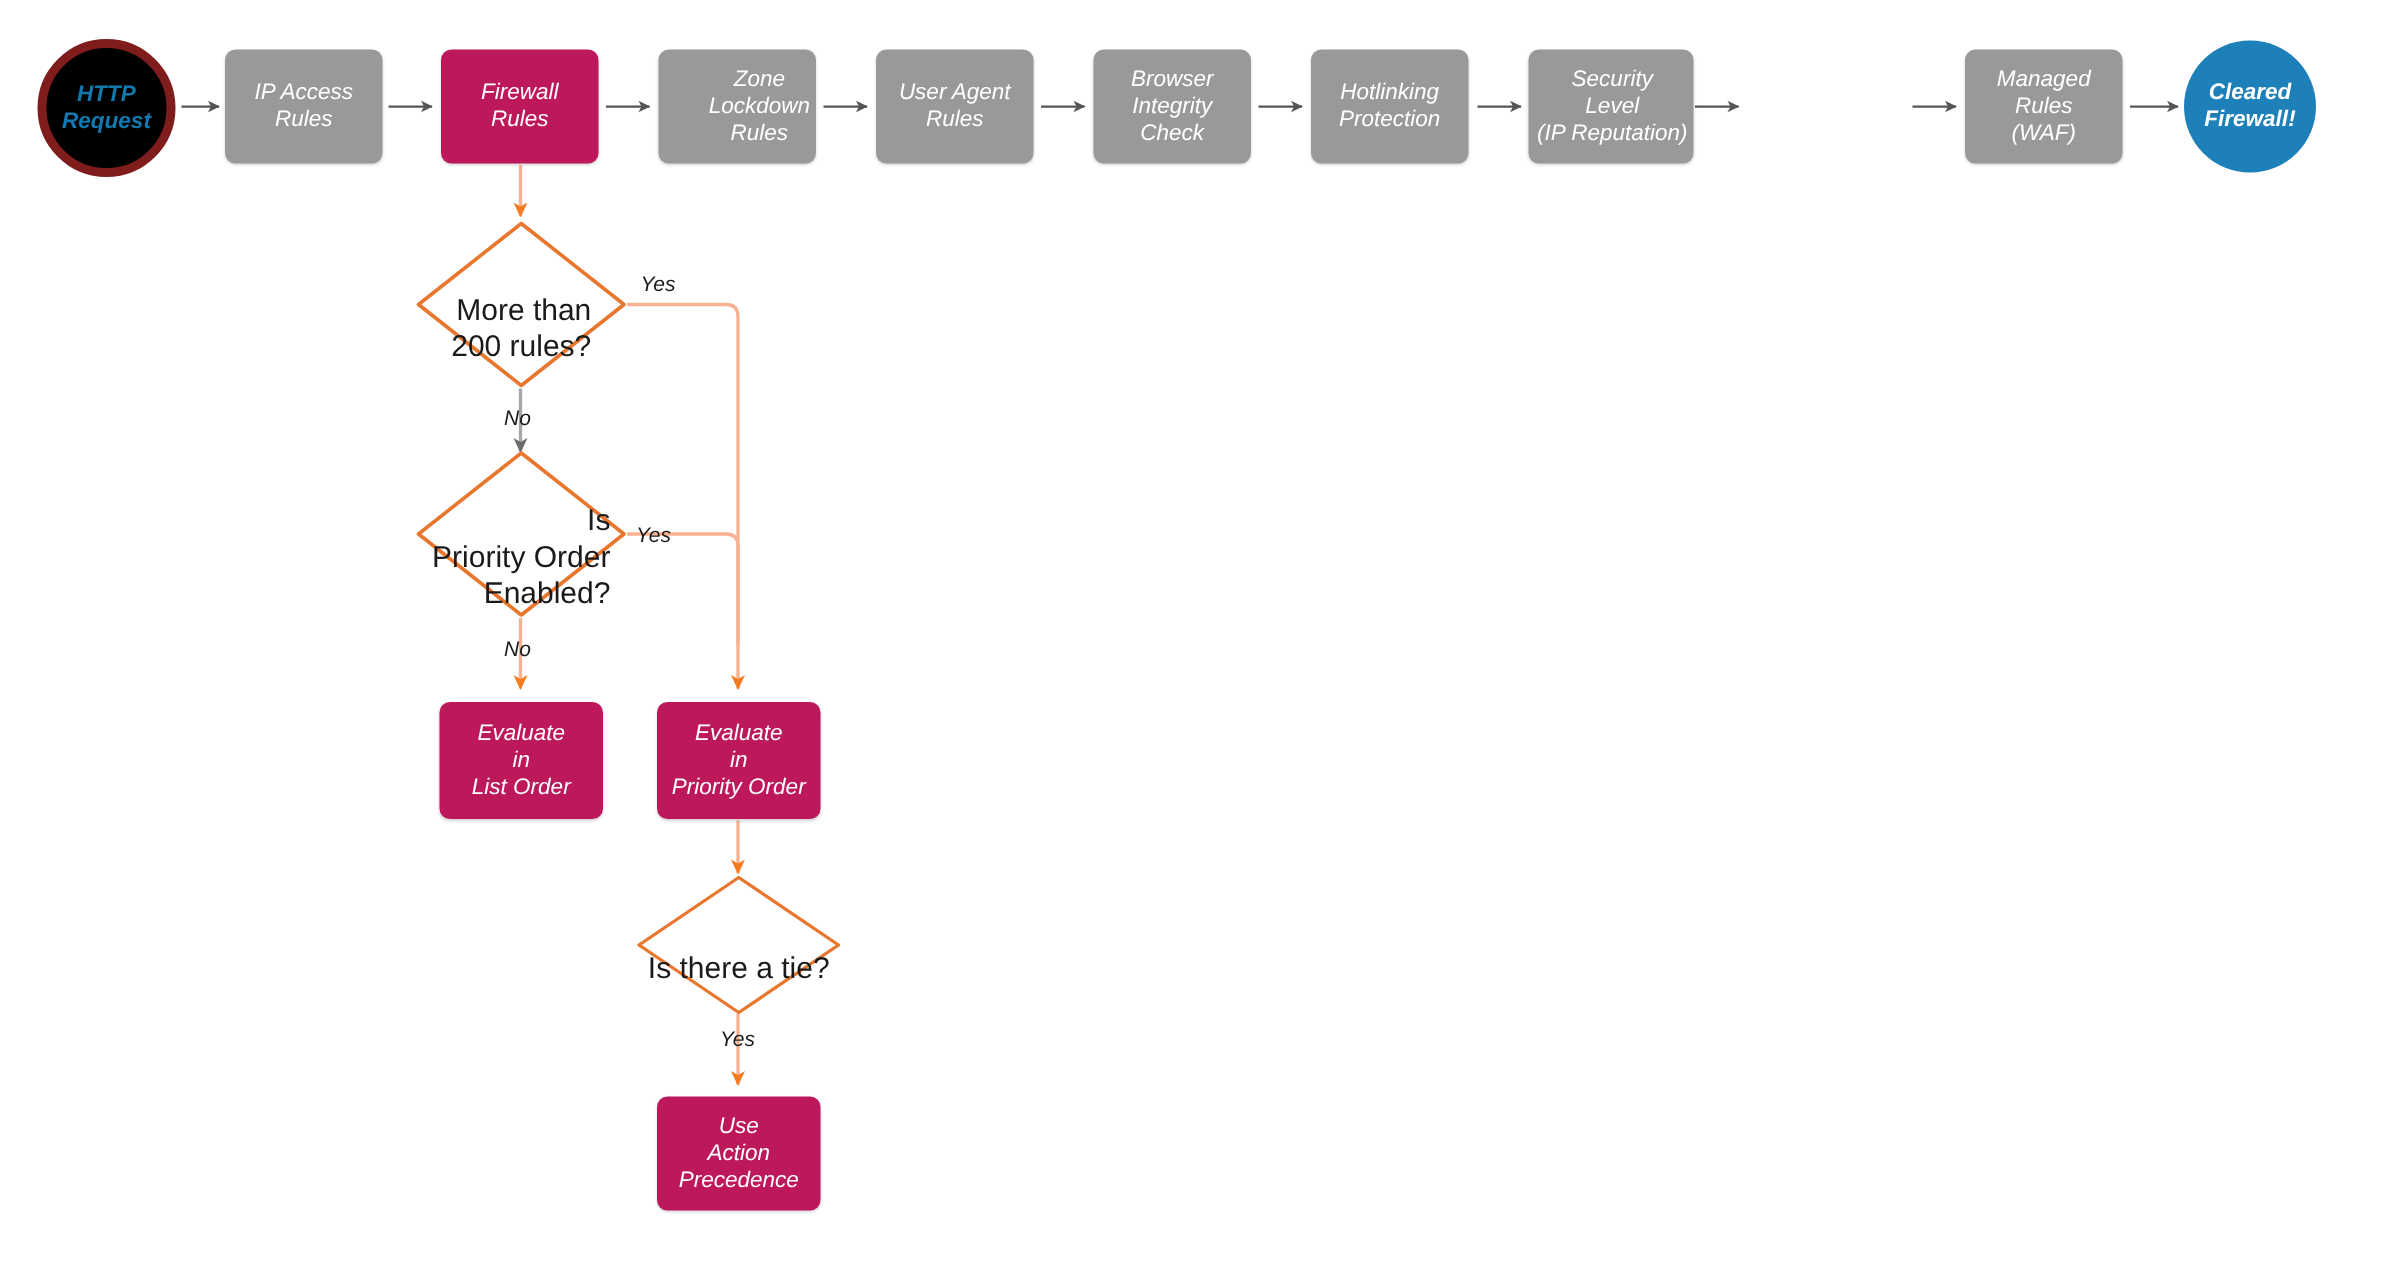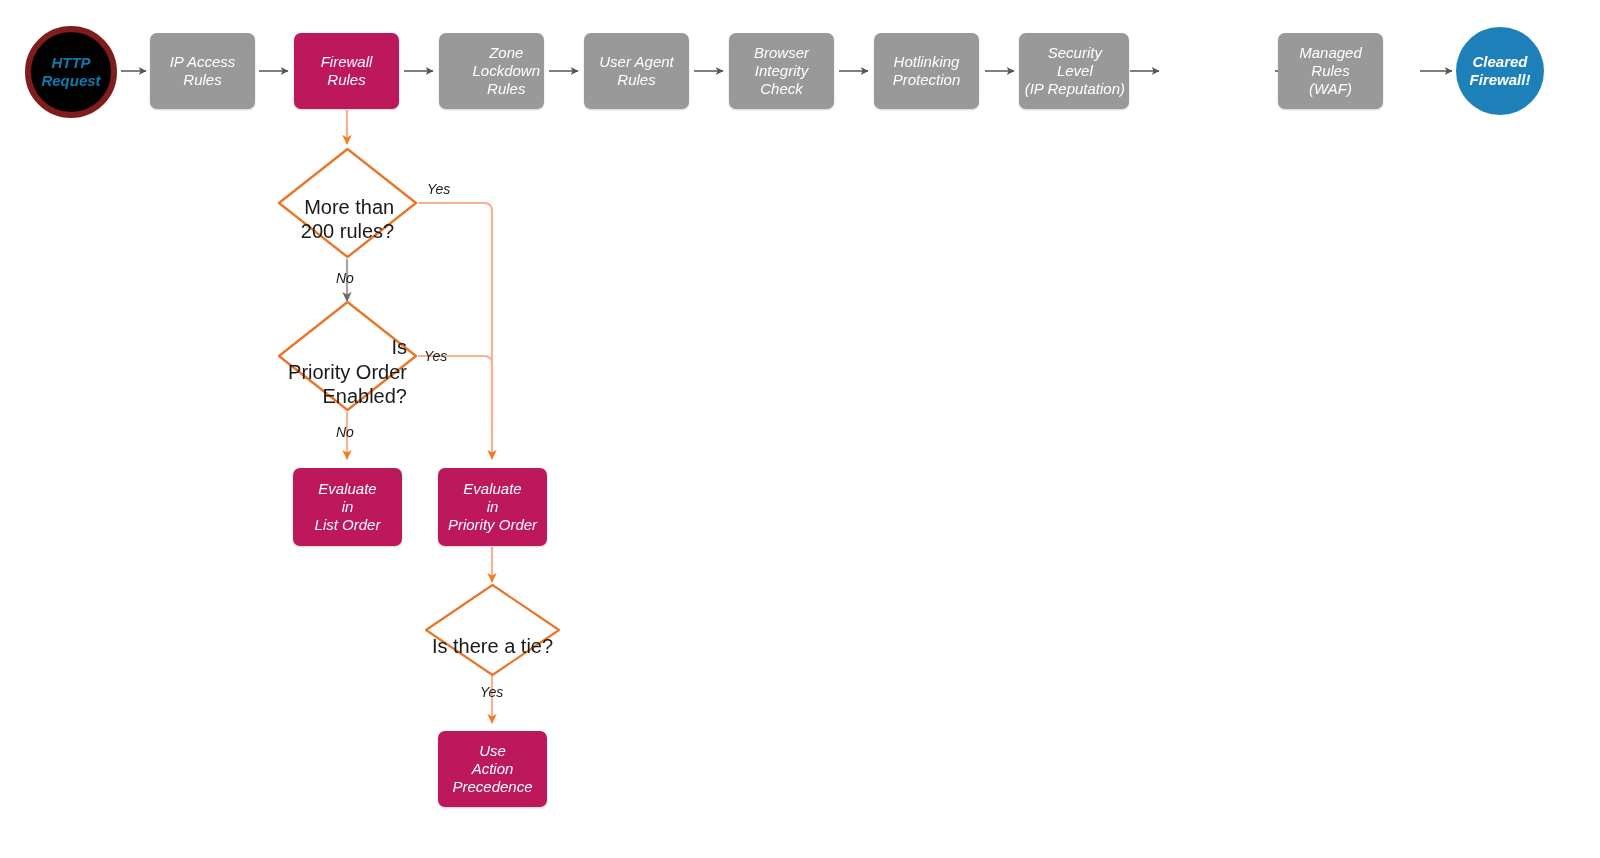--- a/index.html
+++ b/index.html
@@ -174,21 +174,21 @@
 Protection</span>
   </div>
 
   <div class="node proc gray" style="left:1019px; top:33px; width:110px; height:76px;justify-content:flex-end;">
     <span class="ln">Security
 Level
 (IP Reputation)</span>
   </div>
 
 
-  <div class="node proc gray" style="left:1278px; top:33px; width:105px; height:76px;">
+  <div class="node proc gray" style="left:1310px; top:33px; width:105px; height:76px;">
     <span class="ln">Managed
 Rules
 (WAF)</span>
   </div>
 
   <div class="node term end" style="left:1456px; top:27px; width:88px; height:88px;">
     <span class="ln">Cleared
 Firewall!</span>
   </div>
 

